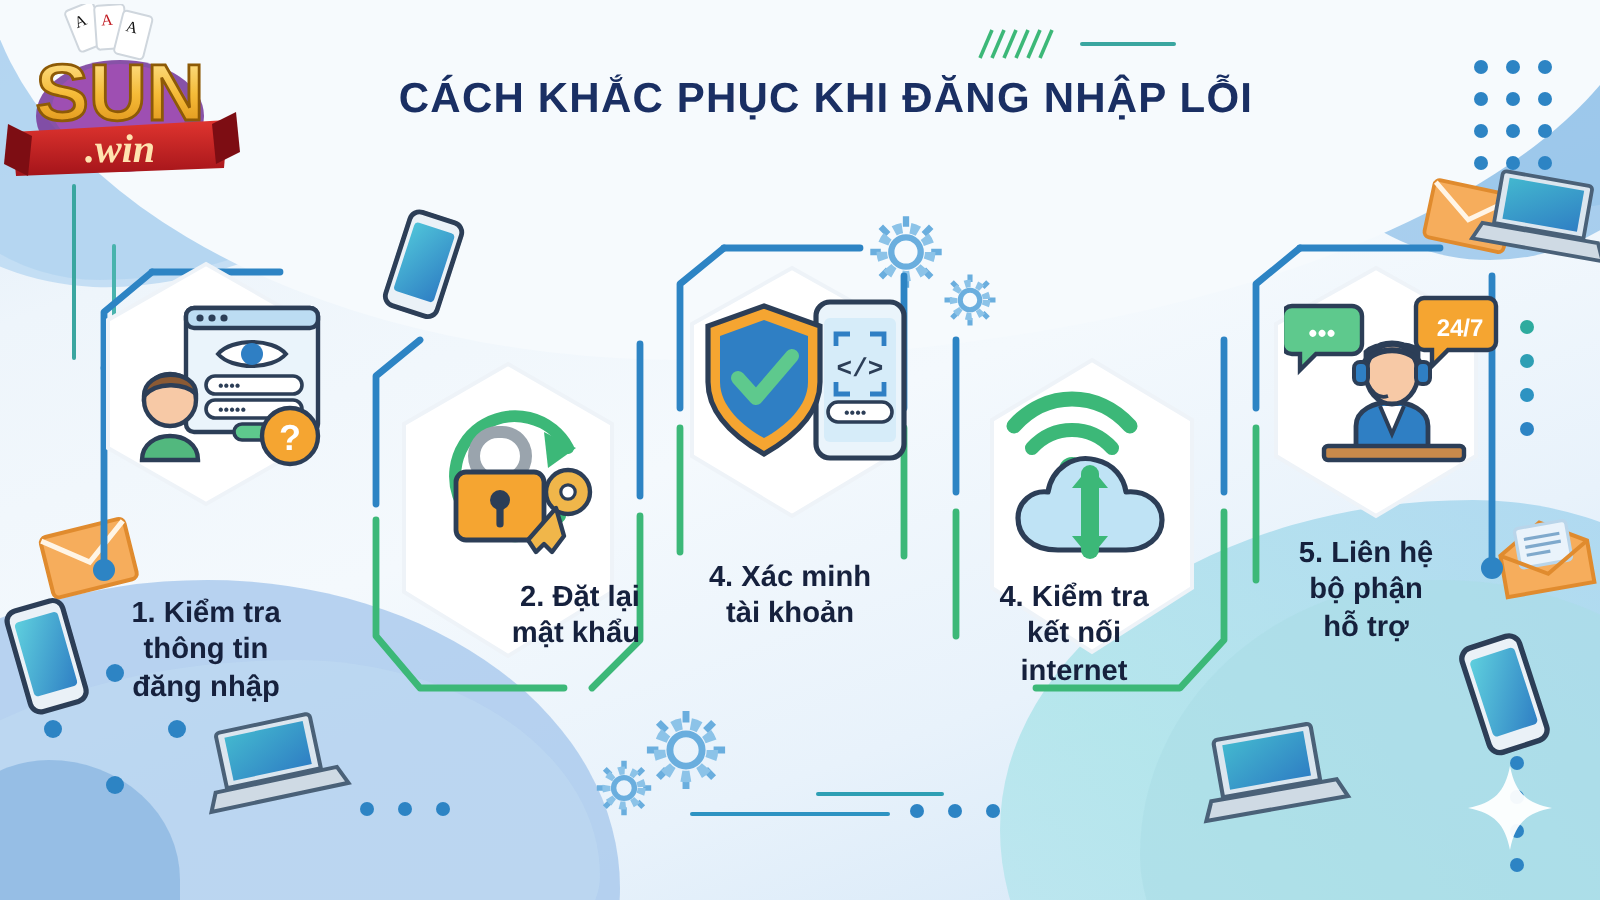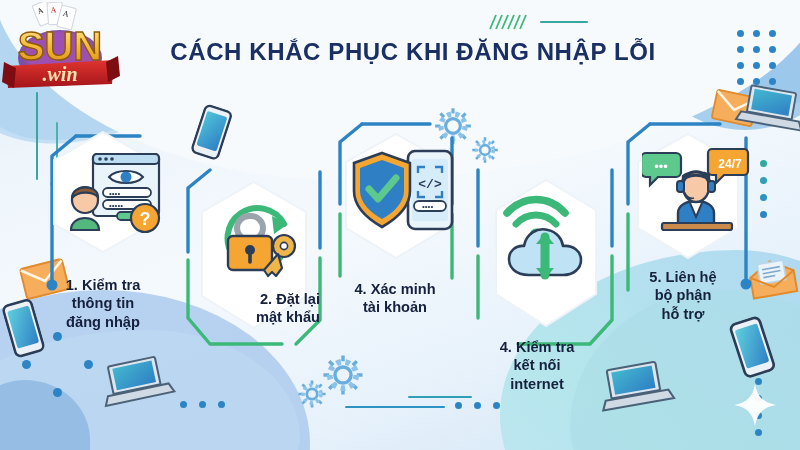--- a/index.html
+++ b/index.html
@@ -92,21 +92,21 @@
   .dotrow i { width: 7px; height: 7px; border-radius: 50%; background: #2d84c4; }
   .diamond-dots { position: absolute; width: 70px; height: 70px; }
   .diamond-dots i { position: absolute; width: 9px; height: 9px; border-radius: 50%; background: #2d84c4; }
   .sparkle { position: absolute; }
 
   
   .logo { position: absolute; left: 2px; top: 2px; width: 118px; height: 92px; }
   .title {
     position: absolute; left: 118px; top: 38px;
     width: 590px; text-align: center;
-    font-size: 24px; font-weight: bold;
+    font-size: 21px; font-weight: bold;
     letter-spacing: .6px;
     color: #1a2f63;
     white-space: nowrap;
   }
 
   
   .steps { position: absolute; inset: 0; }
   .step { position: absolute; width: 150px; }
   .hex-outline { position: absolute; left: 0; top: 0; }
   .hex-card { position: absolute; }
@@ -421,21 +421,21 @@
           <rect x="40" y="50" width="48" height="9" rx="4.5" fill="#fff" stroke="#2c3e57" stroke-width="1.8"></rect>
           <text x="46" y="57.5" font-size="8" fill="#2c3e57" font-family="Liberation Sans, sans-serif">•••••</text>
           <rect x="54" y="62" width="22" height="8" rx="4" fill="#5ec98d" stroke="#2c3e57" stroke-width="1.8"></rect>
           <path d="M8 80 C8 64 36 64 36 80 Z" fill="#52b87e" stroke="#2c3e57" stroke-width="2.2"></path>
           <circle cx="22" cy="50" r="13" fill="#f7c9a6" stroke="#2c3e57" stroke-width="2.2"></circle>
           <path d="M9 48 C9 34 35 34 35 47 C30 42 16 40 9 48 Z" fill="#8b5a34" stroke="#2c3e57" stroke-width="2.2"></path>
           <circle cx="82" cy="68" r="14" fill="#f5a531" stroke="#2c3e57" stroke-width="2.2"></circle>
           <text x="82" y="75" text-anchor="middle" font-size="18" font-weight="bold" fill="#fff" font-family="Liberation Sans, sans-serif">?</text>
         </svg>
       </div>
-      <div class="step-label" style="left:0; top:154px;text-align:center;">1. Kiểm tra
+      <div class="step-label" style="left:0; top:176px;text-align:center;">1. Kiểm tra
 thông tin
 đăng nhập</div>
     </div>
 
     <div class="step" style="left:170px; top:168px;">
       <svg class="hex-outline" width="172" height="208" viewBox="0 0 172 208">
         <path d="M40 2 L18 20 L18 84" fill="none" stroke="#2d84c4" stroke-width="3.4" stroke-linecap="round" stroke-linejoin="round"></path>
         <path d="M18 92 L18 150 L40 176 L112 176" fill="none" stroke="#3cb878" stroke-width="3.4" stroke-linecap="round" stroke-linejoin="round"></path>
         <path d="M150 4 L150 80" fill="none" stroke="#2d84c4" stroke-width="3.4" stroke-linecap="round"></path>
         <path d="M150 90 L150 152 L126 176" fill="none" stroke="#3cb878" stroke-width="3.4" stroke-linecap="round" stroke-linejoin="round"></path>
@@ -509,21 +509,21 @@
             <path d="M8 22 C24 4 50 4 66 22" stroke-width="7.5"></path>
             <path d="M17 33 C28 21 46 21 57 33" stroke-width="7"></path>
           </g>
           <circle cx="37" cy="44" r="6.5" fill="#3cb878"></circle>
           <path d="M30 84 C16 84 10 76 10 68 C10 60 17 54 25 55 C27 43 38 36 49 39 C58 41 63 48 64 55 C74 54 82 60 82 69 C82 78 74 84 64 84 Z" fill="#bfe3f5" stroke="#2c3e57" stroke-width="2.6" stroke-linejoin="round"></path>
           <path d="M46 46 l0 38" stroke="#3cb878" stroke-width="9" stroke-linecap="round"></path>
           <path d="M37 53 L46 42 L55 53 Z" fill="#3cb878"></path>
           <path d="M37 77 L46 88 L55 77 Z" fill="#3cb878"></path>
         </svg>
       </div>
-      <div class="step-label" style="left:0; top:122px;margin-top:48px;">4. Kiểm tra
+      <div class="step-label" style="left:0; top:122px;">4. Kiểm tra
 kết nối
 internet</div>
     </div>
 
     <div class="step" style="left:608px; top:120px;">
       <svg class="hex-outline" width="176" height="210" viewBox="0 0 176 210">
         <path d="M42 4 L20 22 L20 84" fill="none" stroke="#2d84c4" stroke-width="3.4" stroke-linecap="round" stroke-linejoin="round"></path>
         <path d="M20 94 L20 170" fill="none" stroke="#3cb878" stroke-width="3.4" stroke-linecap="round"></path>
         <path d="M42 4 L112 4" fill="none" stroke="#2d84c4" stroke-width="3.4" stroke-linecap="round"></path>
         <path d="M138 18 L138 160" fill="none" stroke="#2d84c4" stroke-width="3.4" stroke-linecap="round"></path>

